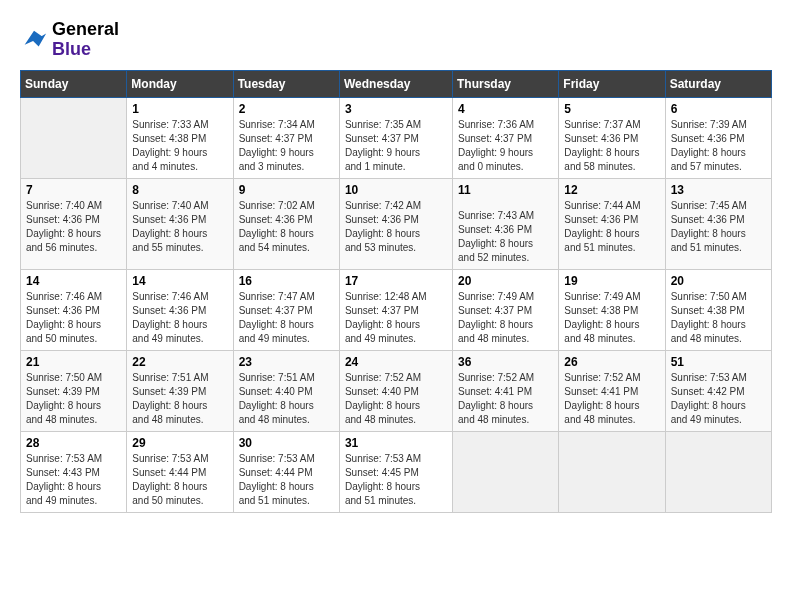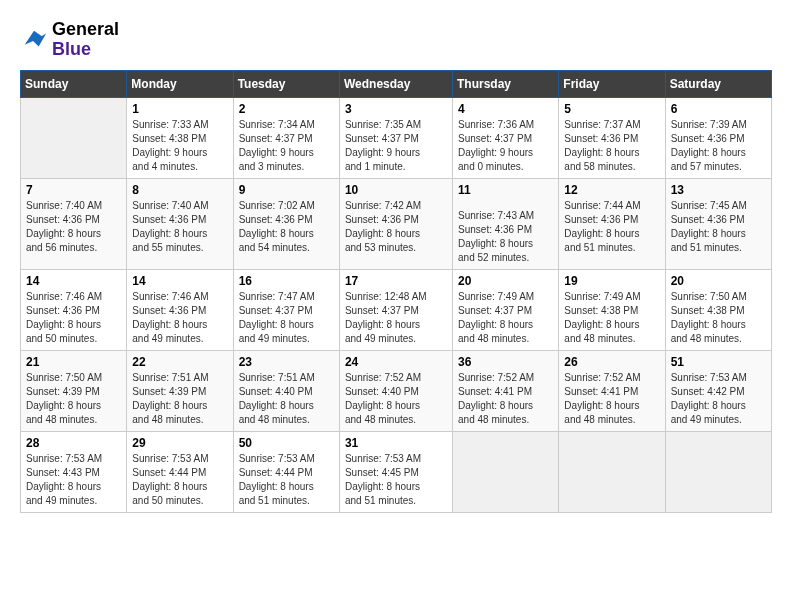--- a/index.html
+++ b/index.html
@@ -324,21 +324,21 @@
 and 49 minutes.</div>
         </td>
         <td>
           <span class="day-num">29</span>
           <div class="day-info" style="white-space: pre-line;">Sunrise: 7:53 AM
 Sunset: 4:44 PM
 Daylight: 8 hours
 and 50 minutes.</div>
         </td>
         <td>
-          <span class="day-num">50</span>
+          <span class="day-num">30</span>
           <div class="day-info" style="white-space: pre-line;">Sunrise: 7:53 AM
 Sunset: 4:44 PM
 Daylight: 8 hours
 and 51 minutes.</div>
         </td>
         <td>
           <span class="day-num">31</span>
           <div class="day-info" style="white-space: pre-line;">Sunrise: 7:53 AM
 Sunset: 4:45 PM
 Daylight: 8 hours

